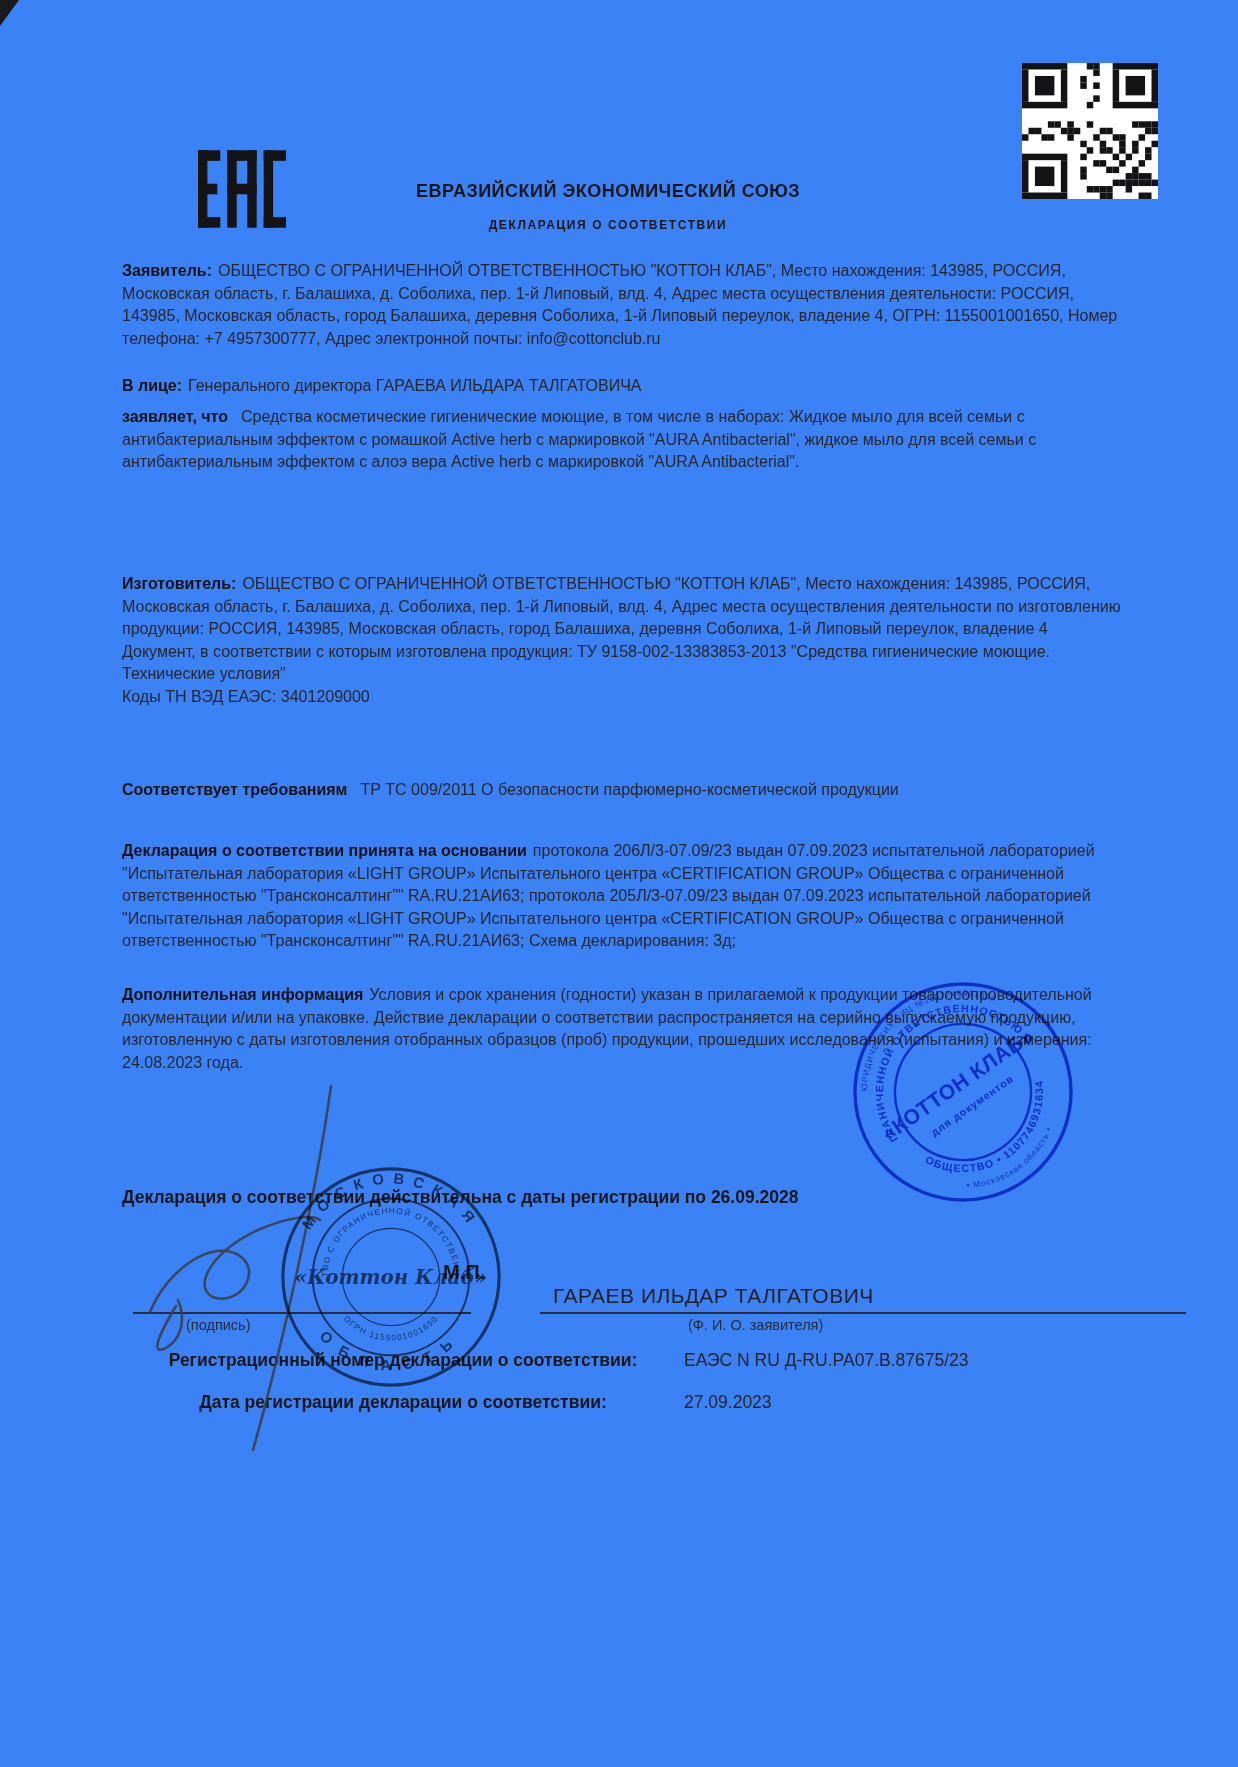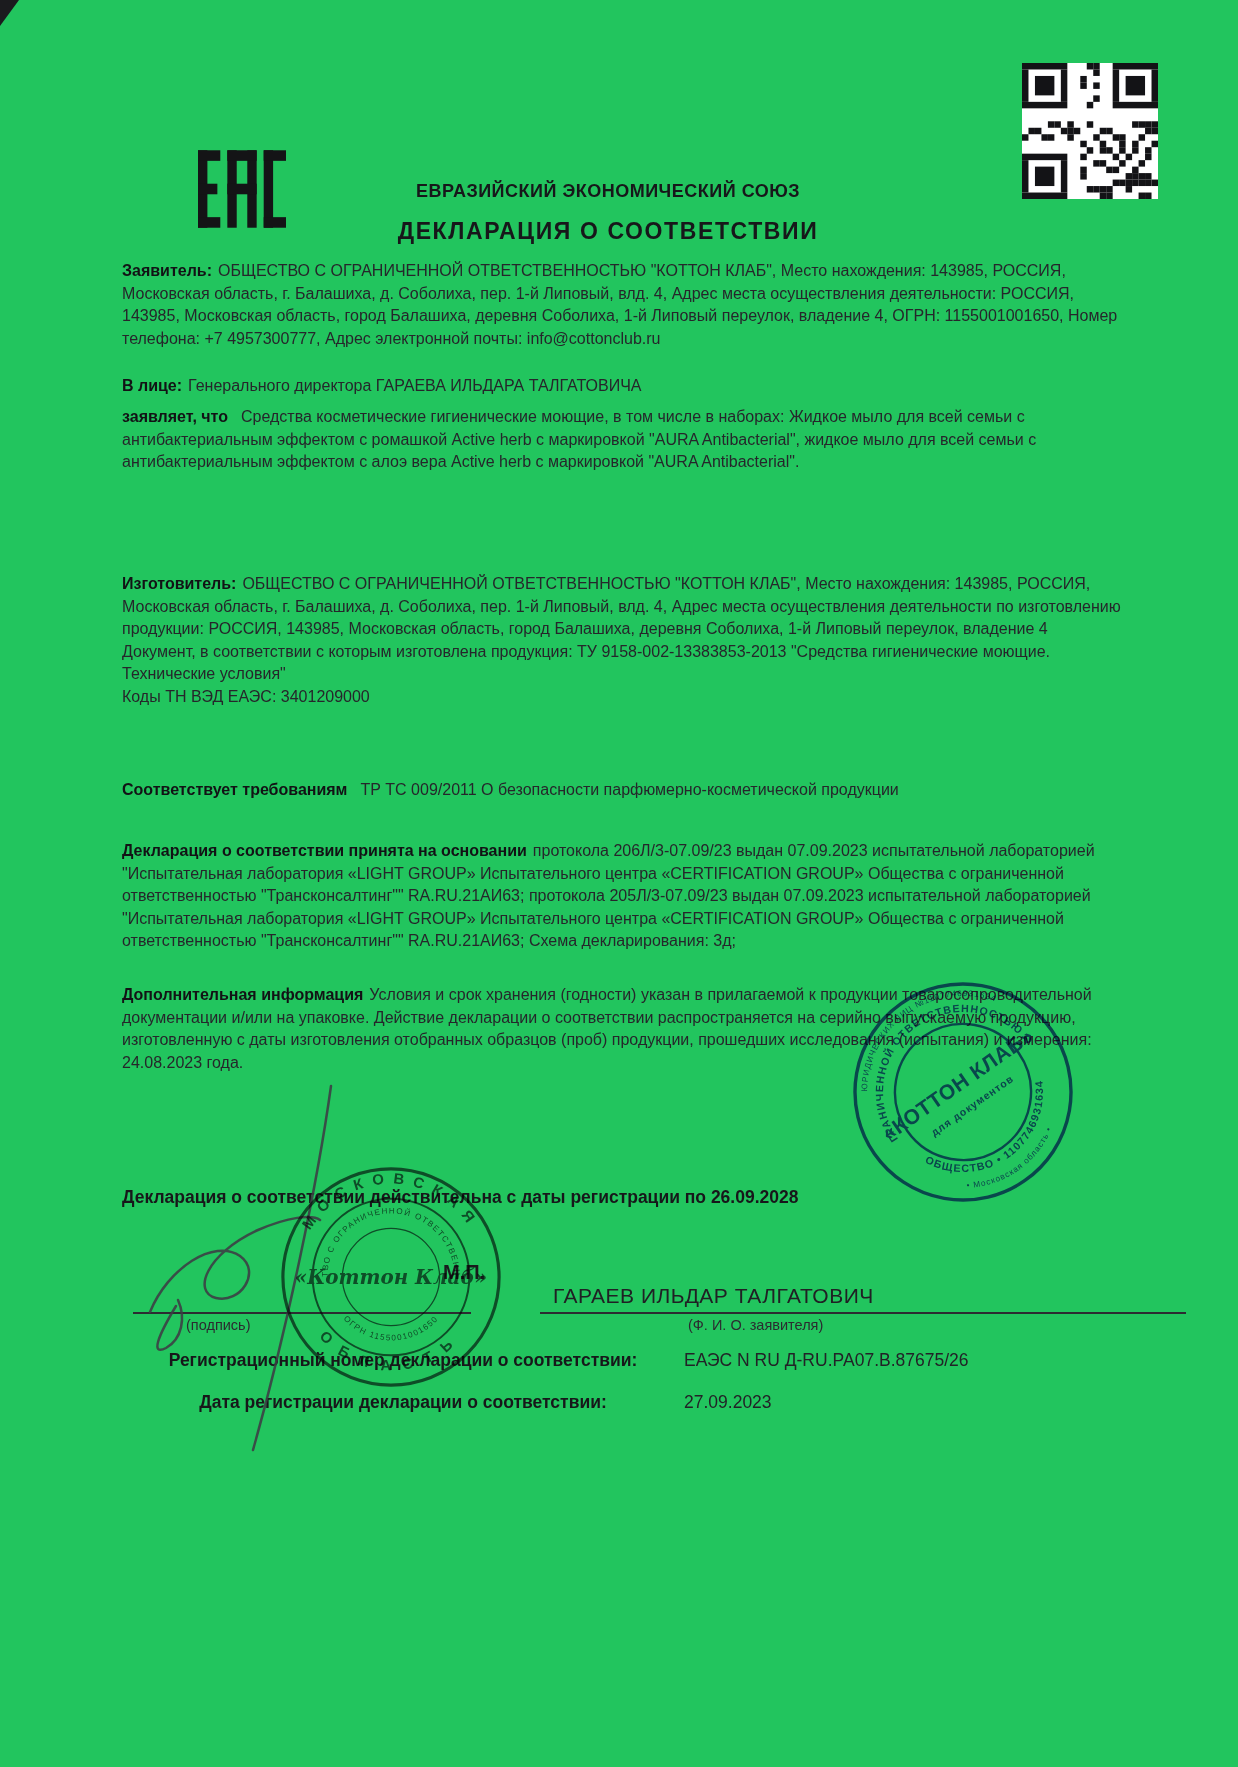--- a/index.html
+++ b/index.html
@@ -1,28 +1,28 @@
 <!DOCTYPE html>
 <html style="--stamp-left-color: #45454d; --stamp-right-color: #2b49c9;"><head>
 <meta charset="utf-8">
 <style>
   html,body{margin:0;padding:0;background:#e8e8e8;}
   .page{
-    position:relative;width:1238px;height:1767px;background:#22c55e;
+    position:relative;width:1238px;height:1767px;background:#3b82f6;
     font-family:"Liberation Sans",sans-serif;color:#232327;overflow:hidden;
     margin:0 auto;
   }
   .corner-mark{position:absolute;left:0;top:0;width:0;height:0;
     border-top:26px solid #1b1b1e;border-right:19px solid transparent;}
   .eac{position:absolute;left:198px;top:150px;}
   .eac rect{fill:#141416;}
   .qr{position:absolute;left:1022px;top:63px;background:#fff;}
   .title{position:absolute;left:0;width:1216px;text-align:center;font-weight:bold;color:#17171a;}
   .title.union{top:181px;font-size:18px;letter-spacing:.5px;}
-  .title.doc{top:218px;font-size:23px;letter-spacing:1.6px;}
+  .title.doc{top:218px;font-size:12px;letter-spacing:1.6px;}
   .para{position:absolute;left:122px;width:1004px;margin:0;font-size:16px;line-height:22.6px;color:#26262b;}
   .para b{color:#121215;}
   b.gap{margin-right:13px;}
   b.gap-sm{margin-right:6px;}
   .blk{display:block;}
   .validity{width:790px;font-weight:bold;color:#17171a;font-size:17.5px;}
   .mp{position:absolute;left:443px;top:1261px;font-size:20px;font-weight:bold;color:#1a1a1d;}
   .sline{position:absolute;height:2px;background:#2c2c31;}
   .cap{position:absolute;font-size:14.5px;color:#2b2b30;text-align:center;}
   .fio-name{position:absolute;left:553px;top:1284px;font-size:21px;color:#202024;letter-spacing:.5px;}
@@ -205,21 +205,21 @@
 
   <div class="sline" style="left:133px;top:1312px;width:338px"></div>
   <div class="cap" style="left:186px;top:1317px">(подпись)</div>
 
   <div class="fio-name">ГАРАЕВ ИЛЬДАР ТАЛГАТОВИЧ</div>
   <div class="sline" style="left:540px;top:1312px;width:646px"></div>
   <div class="cap" style="left:688px;top:1317px">(Ф. И. О. заявителя)</div>
 
   <div class="regrow" style="top:1348px">
     <span class="lbl">Регистрационный номер декларации о соответствии:</span>
-    <span class="val">ЕАЭС N RU Д-RU.РА07.В.87675/26</span>
+    <span class="val">ЕАЭС N RU Д-RU.РА07.В.87675/23</span>
   </div>
   <div class="regrow" style="top:1390px">
     <span class="lbl">Дата регистрации декларации о соответствии:</span>
     <span class="val">27.09.2023</span>
   </div>
 
   <svg class="sig-overlay" width="1238" height="1767" viewBox="0 0 1238 1767">
     <path d="M150,1312 C168,1268 214,1238 240,1256 C262,1272 240,1304 216,1298 C192,1292 206,1254 258,1230 C288,1217 312,1214 320,1220"></path>
     <path d="M331,1086 C318,1180 287,1330 253,1450"></path>
     <path d="M176,1306 C158,1336 150,1356 166,1348 C182,1339 186,1318 178,1300"></path>

